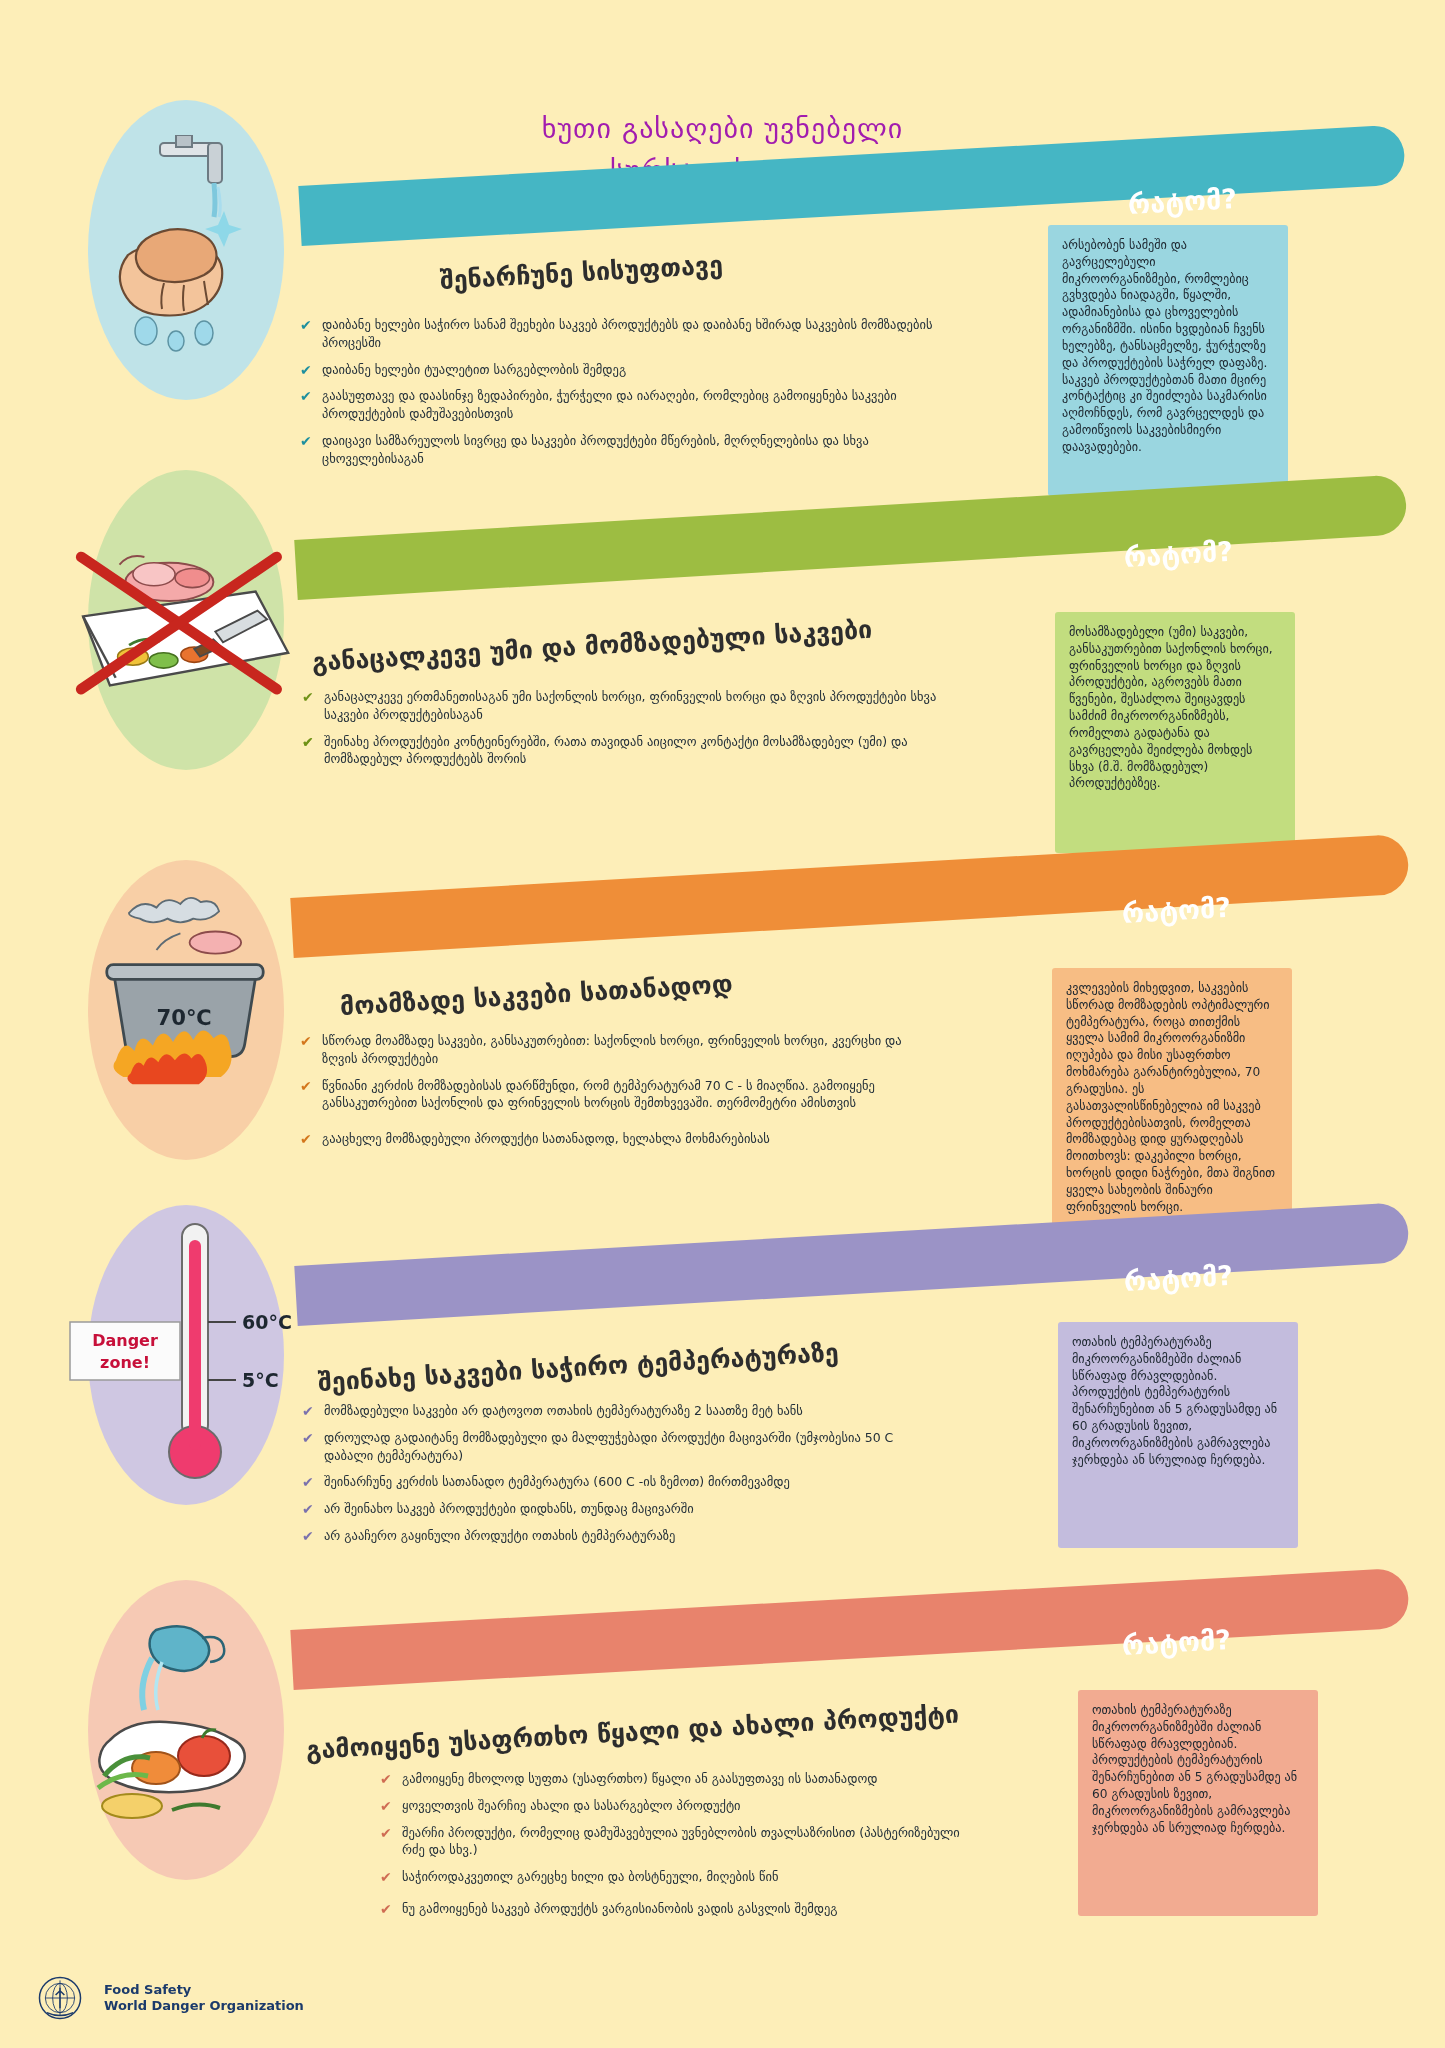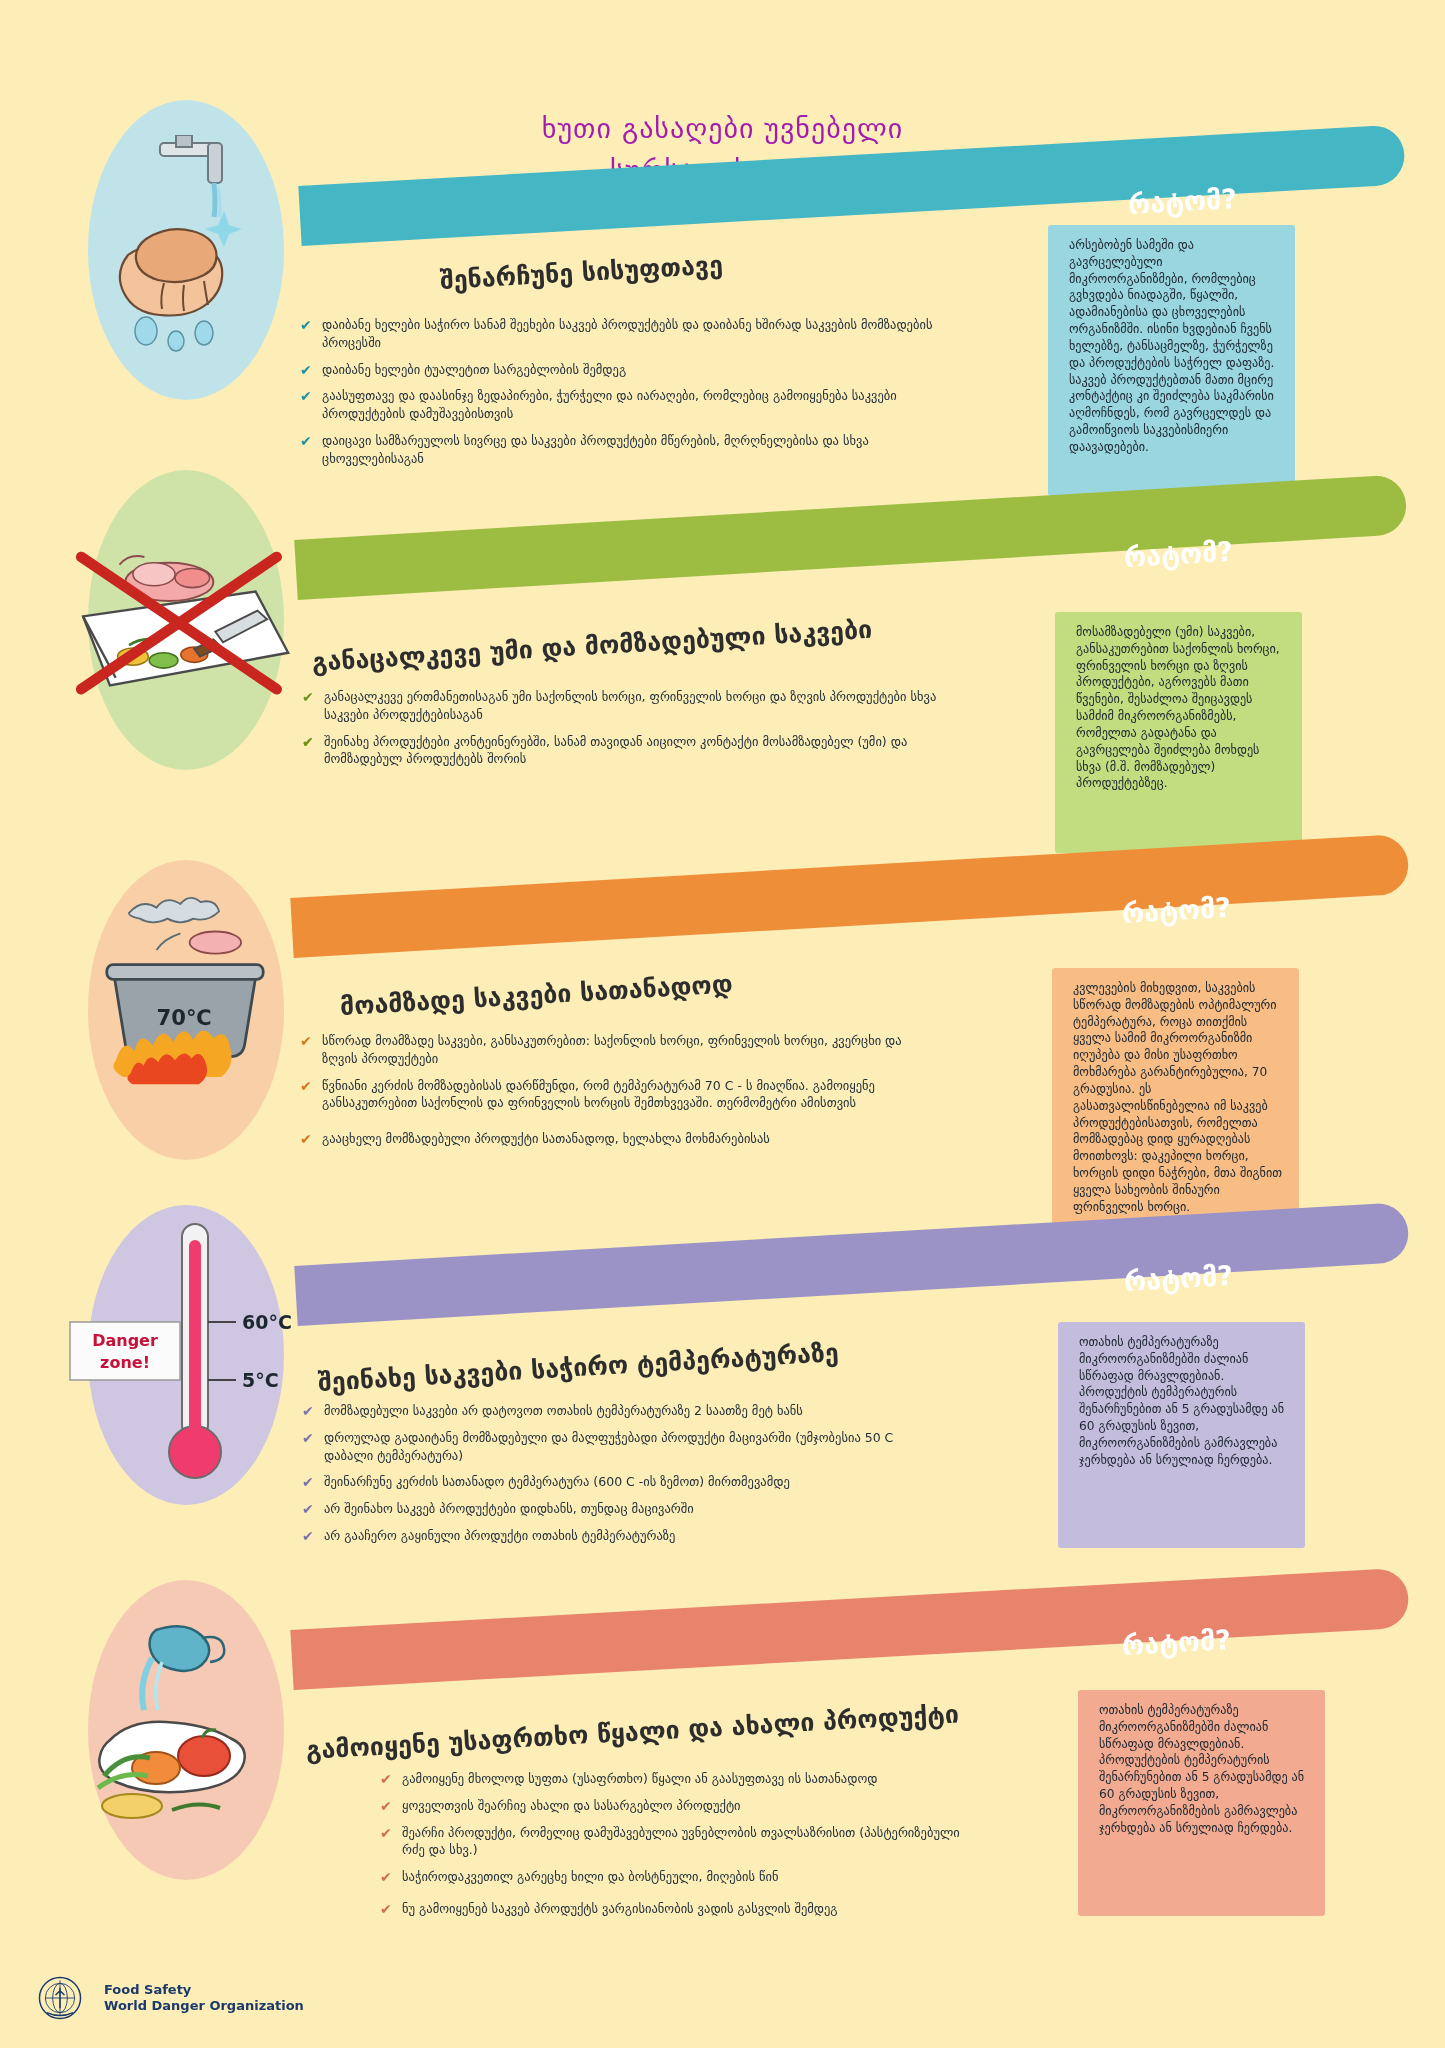--- a/index.html
+++ b/index.html
@@ -74,21 +74,21 @@
   }
   .bullet .tick{
     position:absolute;left:0;top:0px;
     font-size:14px;font-weight:bold;
   }
 
   
   .whybox{
     position:absolute;
     width:212px;
-    padding:12px 14px 14px 21px;
+    padding:12px 14px 14px 14px;
     font-size:12.2px;
     line-height:1.38;
     color:#1d2730;
     border-radius:3px;
   }
 
   
   .c1 .oval{background:#bfe3e8;}
   .c1 .banner{background:#45b6c4;}
   .c1 .whybox{background:#9ad6e0;}
@@ -194,21 +194,21 @@
       <path d="M224 34 L20 172" stroke="#c8261e" stroke-width="11" stroke-linecap="round"></path>
     </svg>
 
     <div class="banner" style="left:296px;top:540px;width:1112px;transform:rotate(-3.4deg);"></div>
     <div class="banner-title" style="left:312px;top:648px;transform:rotate(-3.4deg);">განაცალკევე უმი და მომზადებული საკვები</div>
     <div class="why-label" style="left:1124px;top:542px;transform:rotate(-3.4deg);">რატომ?</div>
 
     <div class="bullets" style="left:302px;top:688px;">
       <div class="bullet"><span class="tick">✔</span><span>განაცალკევე ერთმანეთისაგან უმი საქონლის ხორცი, ფრინველის ხორცი და ზღვის პროდუქტები სხვა საკვები პროდუქტებისაგან</span></div>
       <div class="bullet"><span class="tick">✔</span></div>
-      <div class="bullet"><span class="tick">✔</span><span>შეინახე პროდუქტები კონტეინერებში, სანამ თავიდან აიცილო კონტაქტი მოსამზადებელ (უმი) და მომზადებულ პროდუქტებს შორის</span></div>
+      <div class="bullet"><span class="tick">✔</span><span>შეინახე პროდუქტები კონტეინერებში, რათა თავიდან აიცილო კონტაქტი მოსამზადებელ (უმი) და მომზადებულ პროდუქტებს შორის</span></div>
     </div>
 
     <div class="whybox" style="left:1055px;top:612px;height:215px;">მოსამზადებელი (უმი) საკვები, განსაკუთრებით საქონლის ხორცი, ფრინველის ხორცი და ზღვის პროდუქტები, აგროვებს მათი წვენები, შესაძლოა შეიცავდეს სამძიმ მიკროორგანიზმებს, რომელთა გადატანა და გავრცელება შეიძლება მოხდეს სხვა (მ.შ. მომზადებულ) პროდუქტებზეც.</div>
   </div>
 
   <div class="section c3">
     <div class="oval" style="left:88px;top:860px;"></div>
 
     <svg class="illus" style="left:70px;top:880px;" viewBox="0 0 230 250">
       <path d="M54 36 q14 -16 30 -6 q10 -14 26 -4 q10 -12 22 -2 q16 -4 20 10 q-12 12 -28 8 q-14 8 -28 0 q-16 8 -30 0 q-12 -2 -12 -6z" fill="#d6dde2" stroke="#5d6b74" stroke-width="2"></path>

